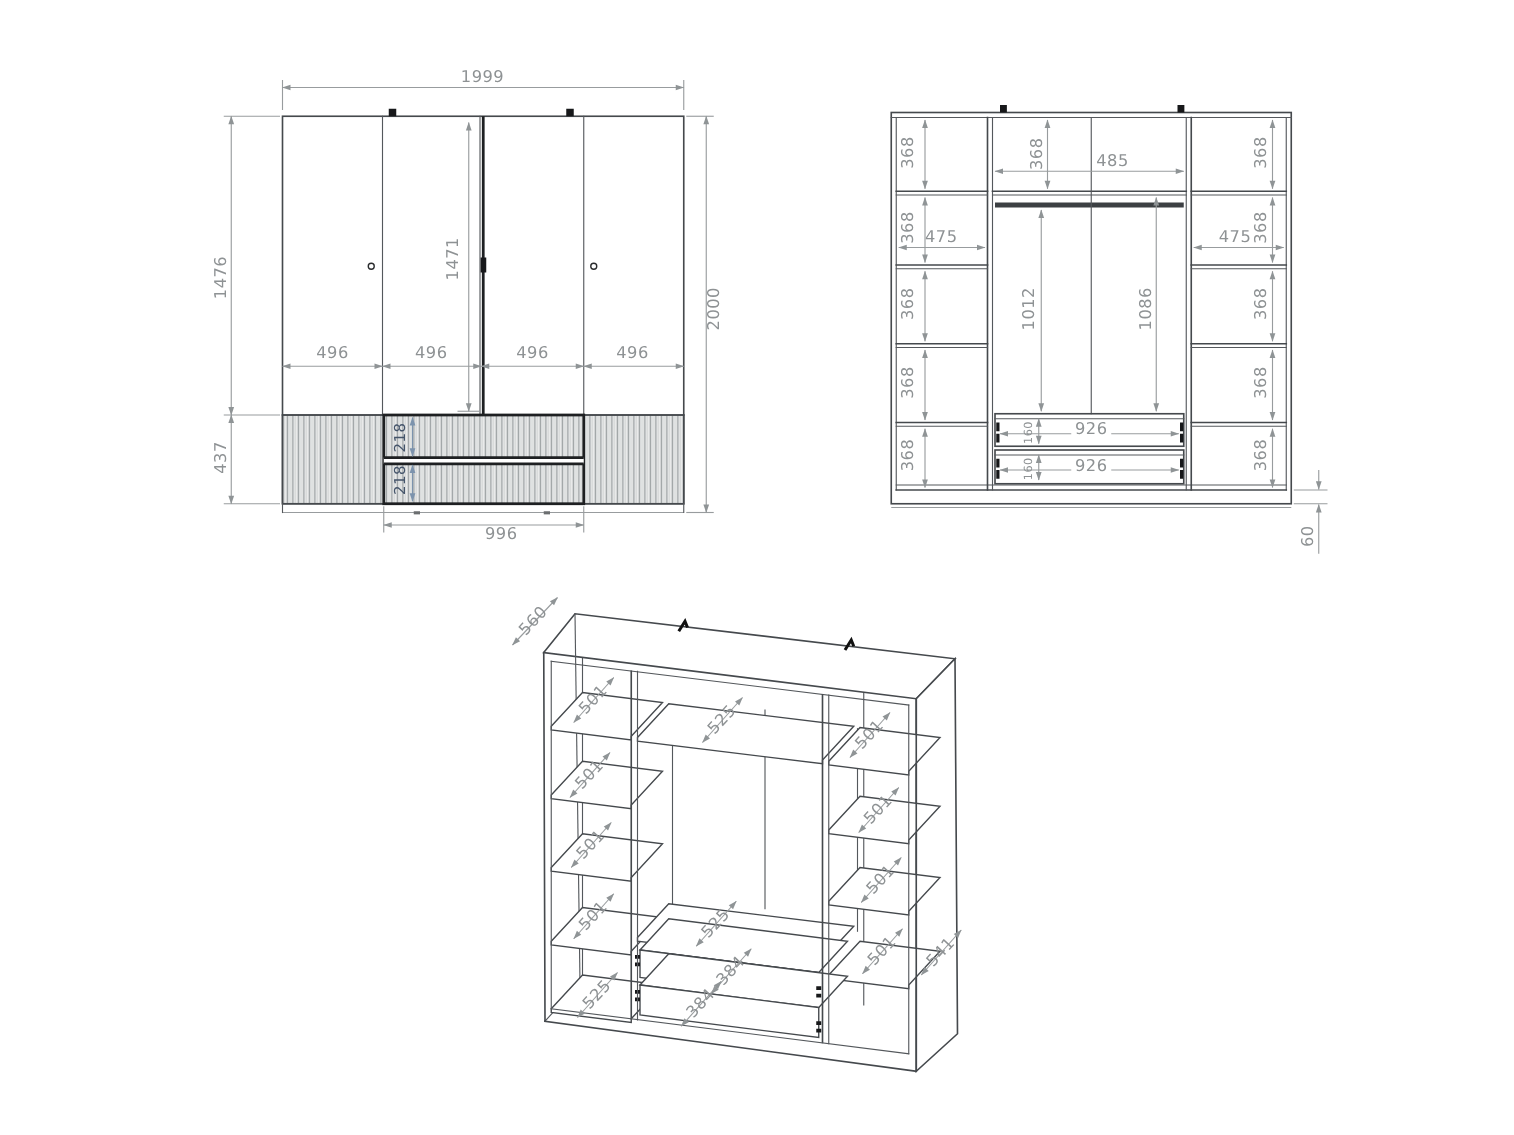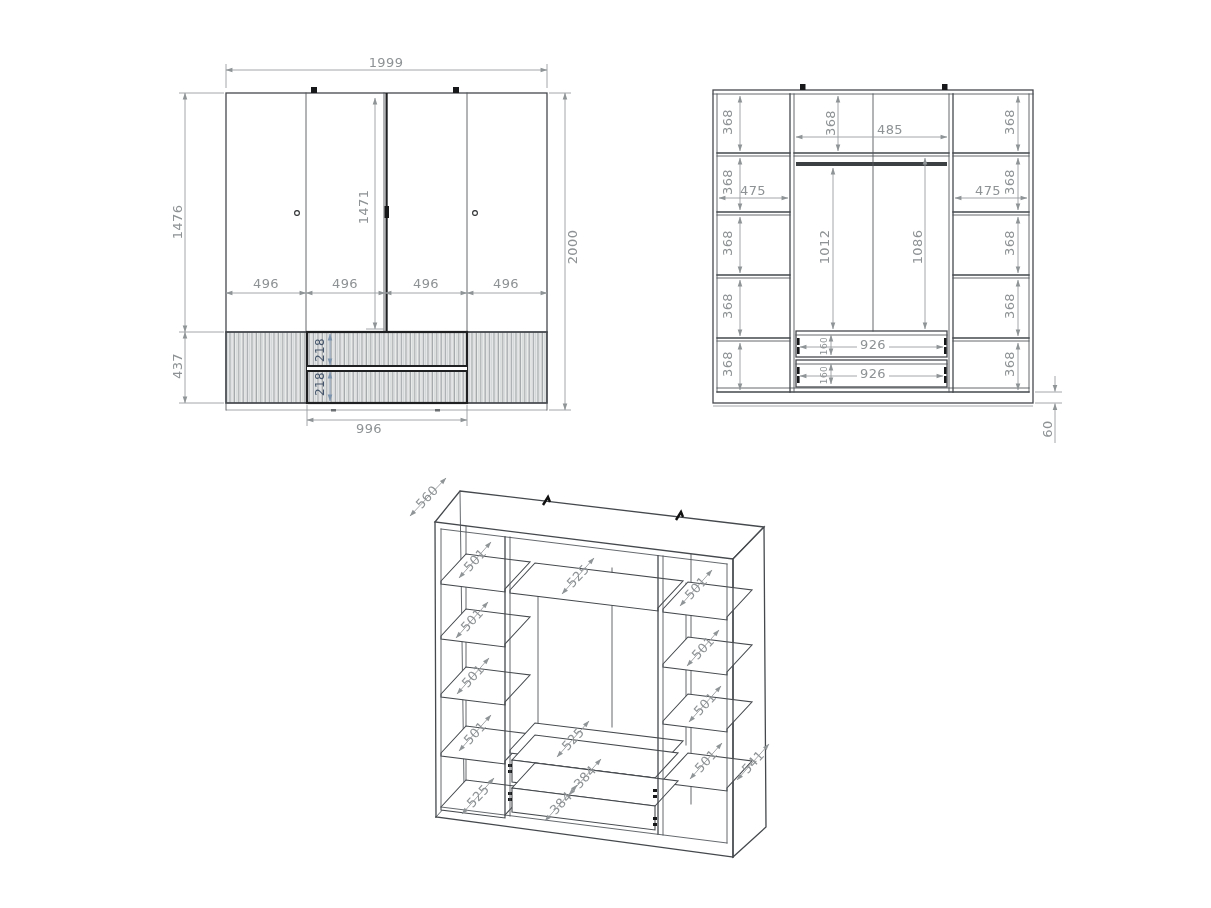--- a/index.html
+++ b/index.html
@@ -281,21 +281,21 @@
 <span class="dim v" style="left:572px;top:247px">2000</span>
 <span class="dim v" style="left:177px;top:222px">1476</span>
 <span class="dim v" style="left:177px;top:366px">437</span>
 <span class="dim v" style="left:363px;top:207px">1471</span>
 <span class="dim" style="left:266px;top:283px">496</span>
 <span class="dim" style="left:345px;top:283px">496</span>
 <span class="dim" style="left:426px;top:283px">496</span>
 <span class="dim" style="left:506px;top:283px">496</span>
 <span class="dim dark" style="left:320px;top:350px">218</span>
 <span class="dim dark" style="left:320px;top:384px">218</span>
-<span class="dim" style="left:369px;top:428px">996</span>
+<span class="dim" style="left:401px;top:428px">996</span>
 
 <span class="dim v" style="left:727px;top:122px">368</span>
 <span class="dim v" style="left:727px;top:182px">368</span>
 <span class="dim v" style="left:727px;top:243px">368</span>
 <span class="dim v" style="left:727px;top:306px">368</span>
 <span class="dim v" style="left:727px;top:364px">368</span>
 <span class="dim" style="left:753px;top:190px">475</span>
 <span class="dim v" style="left:1009px;top:122px">368</span>
 <span class="dim v" style="left:1009px;top:182px">368</span>
 <span class="dim v" style="left:1009px;top:243px">368</span>

